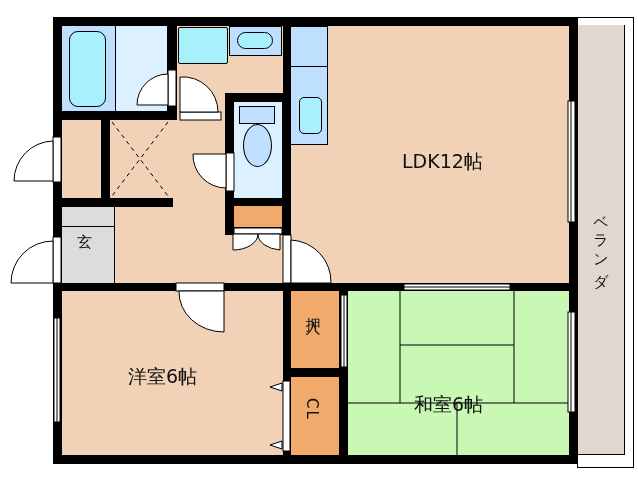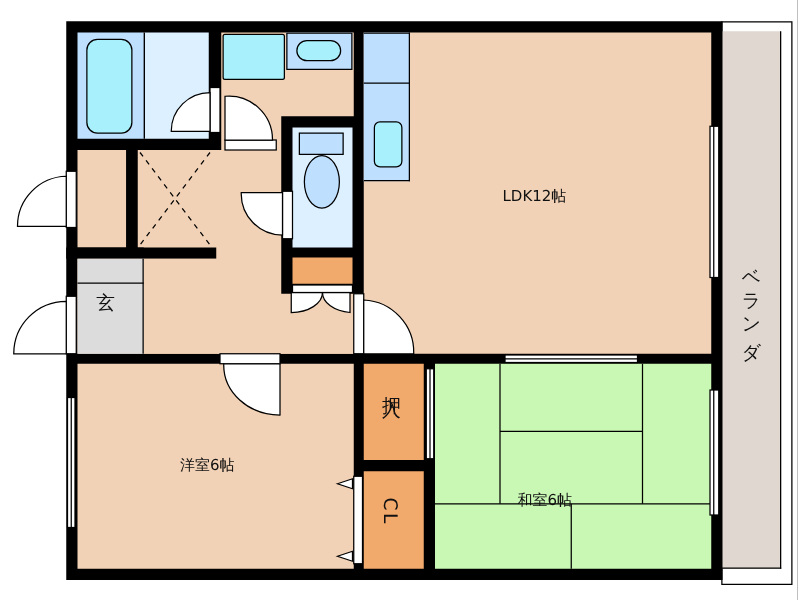--- a/index.html
+++ b/index.html
@@ -7,21 +7,21 @@
   .abs{position:absolute;box-sizing:border-box;}
   .wall{background:#000;}
   .floor{background:#f2d2b6;}
   .wet{background:#bfdfff;}
   .wetlight{background:#ddf0ff;}
   .fixture{background:#a8f0fb;border:1.5px solid #000;}
   .closet{background:#f2a96c;}
   .genkan{background:#dcdcdc;}
   .tatami{background:#c9f8b4;}
   .veranda{background:#e0d8d0;}
-  .label{position:absolute;color:#111;font-size:12px;white-space:nowrap;}
+  .label{position:absolute;color:#111;font-size:19px;white-space:nowrap;}
   .vlabel{position:absolute;color:#111;font-size:15px;writing-mode:vertical-rl;letter-spacing:2px;}
   svg{position:absolute;left:0;top:0;}
 </style>
 </head>
 <body>
 
 <div class="abs" style="left:577px;top:17px;width:57px;height:451px;border:1px solid #000;background:#fff;"></div>
 <div class="abs veranda" style="left:577px;top:25px;width:48px;height:430px;border-right:1px solid #000;border-bottom:1px solid #000;"></div>
 <div class="vlabel" style="left:591px;top:205px;">ベランダ</div>
 
@@ -53,21 +53,21 @@
 <div class="abs wet" style="left:243px;top:124px;width:29px;height:43px;border:1px solid #000;border-radius:50%;"></div>
 <div class="abs closet" style="left:234px;top:206px;width:48px;height:21px;"></div>
 
 <div class="abs floor" style="left:291px;top:26px;width:278px;height:257px;"></div>
 <div class="abs wet" style="left:291px;top:26px;width:37px;height:119px;border:1px solid #000;border-left:none;"></div>
 <div class="abs" style="left:291px;top:66px;width:37px;height:1px;background:#000;"></div>
 <div class="abs fixture" style="left:299px;top:97px;width:23px;height:37px;border-radius:5px;"></div>
 <div class="label" style="left:402px;top:149px;">LDK12帖</div>
 
 <div class="abs floor" style="left:62px;top:291px;width:221px;height:164px;"></div>
-<div class="label" style="left:144px;top:364px;">洋室6帖</div>
+<div class="label" style="left:128px;top:364px;">洋室6帖</div>
 
 <div class="abs closet" style="left:291px;top:291px;width:48px;height:77px;"></div>
 <div class="vlabel" style="left:303px;top:305px;font-size:15px;">押入</div>
 <div class="abs closet" style="left:291px;top:377px;width:48px;height:78px;"></div>
 <div class="vlabel" style="left:303px;top:398px;font-size:15px;">CL</div>
 
 <div class="abs tatami" style="left:348px;top:291px;width:221px;height:164px;"></div>
 <svg width="638" height="480">
   <g stroke="#000" stroke-width="1" fill="none">
     <line x1="400" y1="291" x2="400" y2="403"></line>

